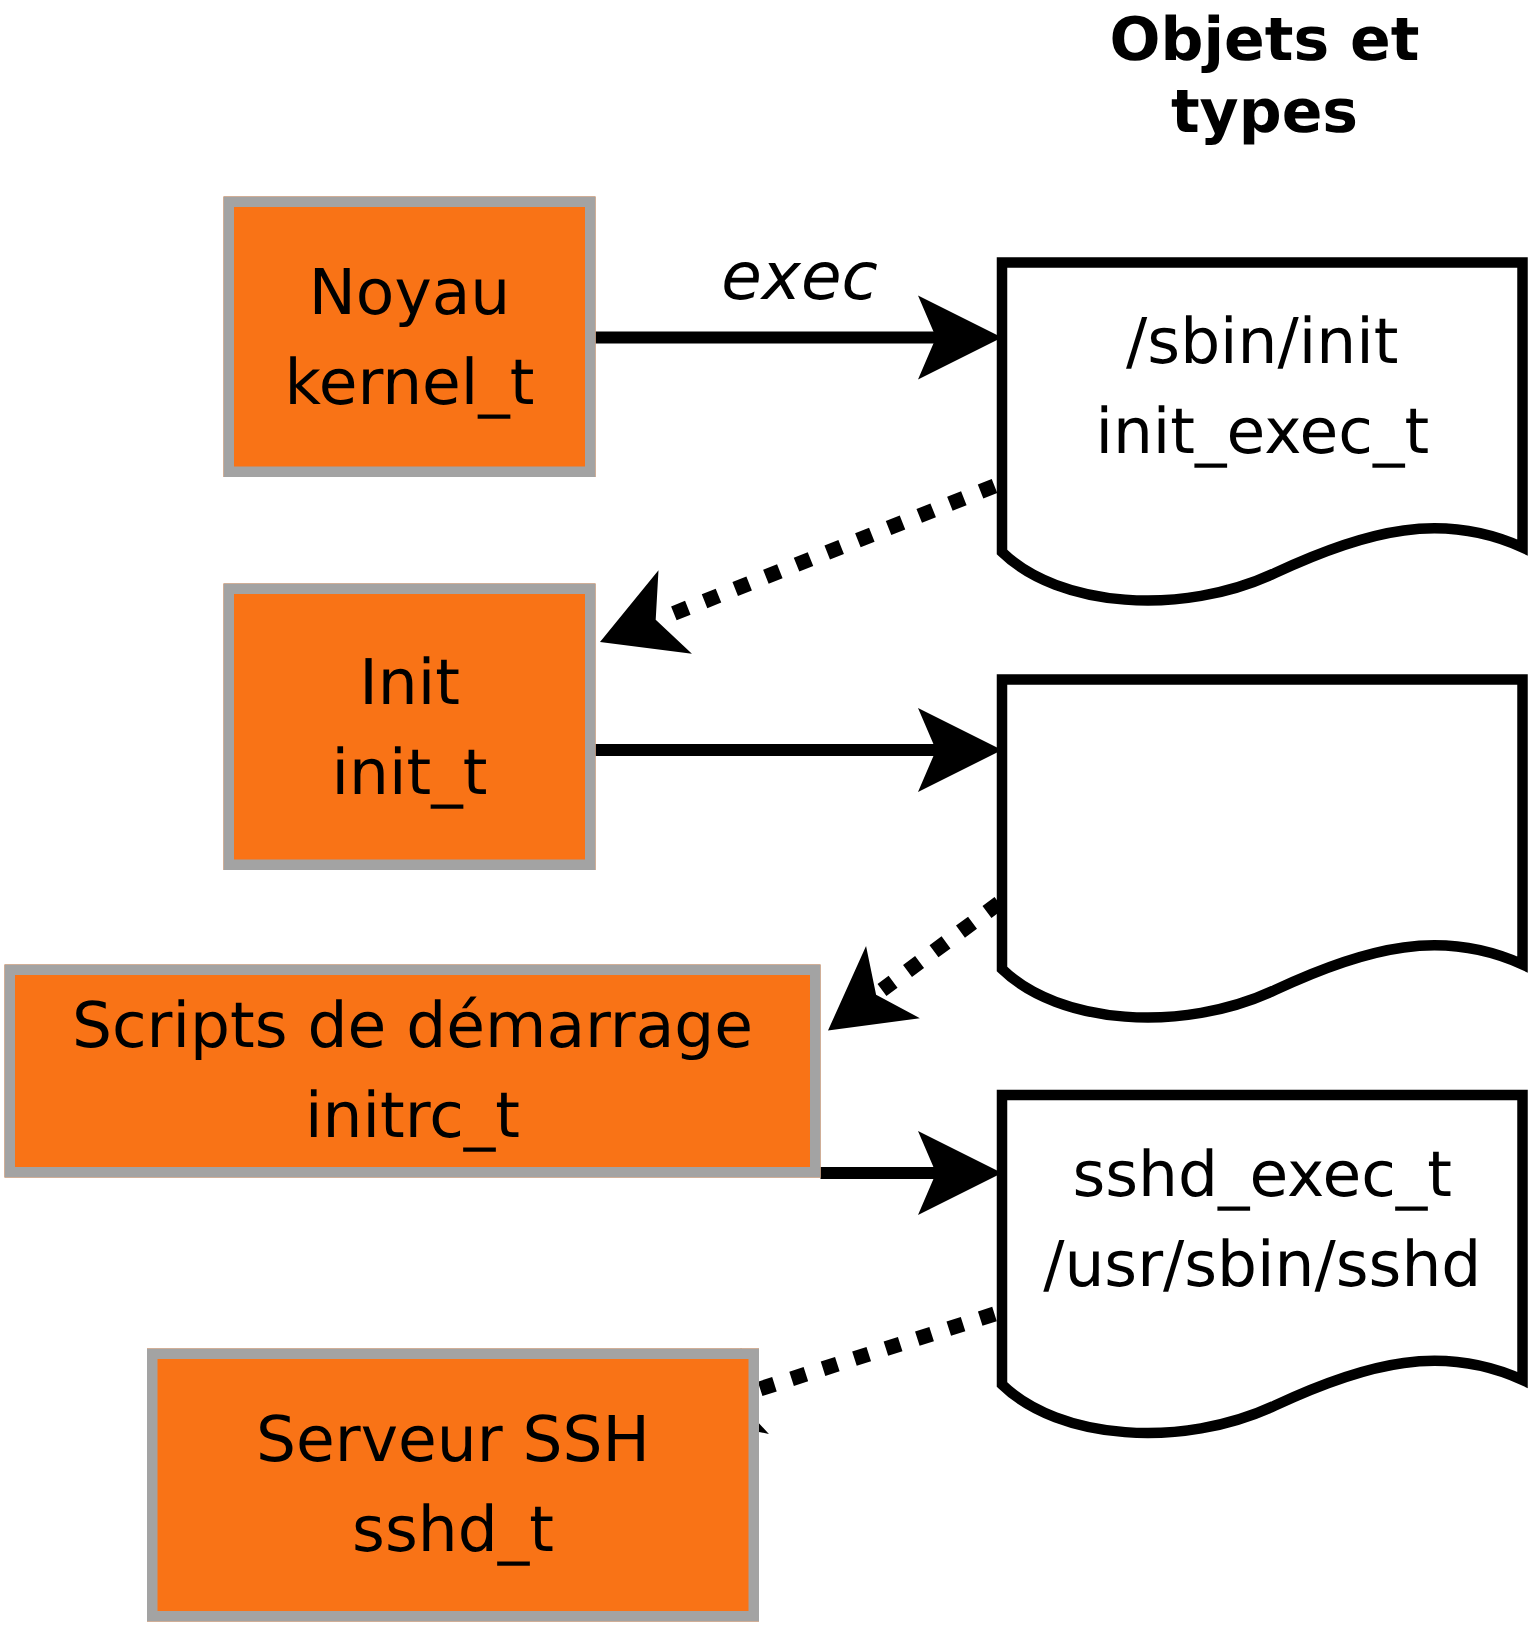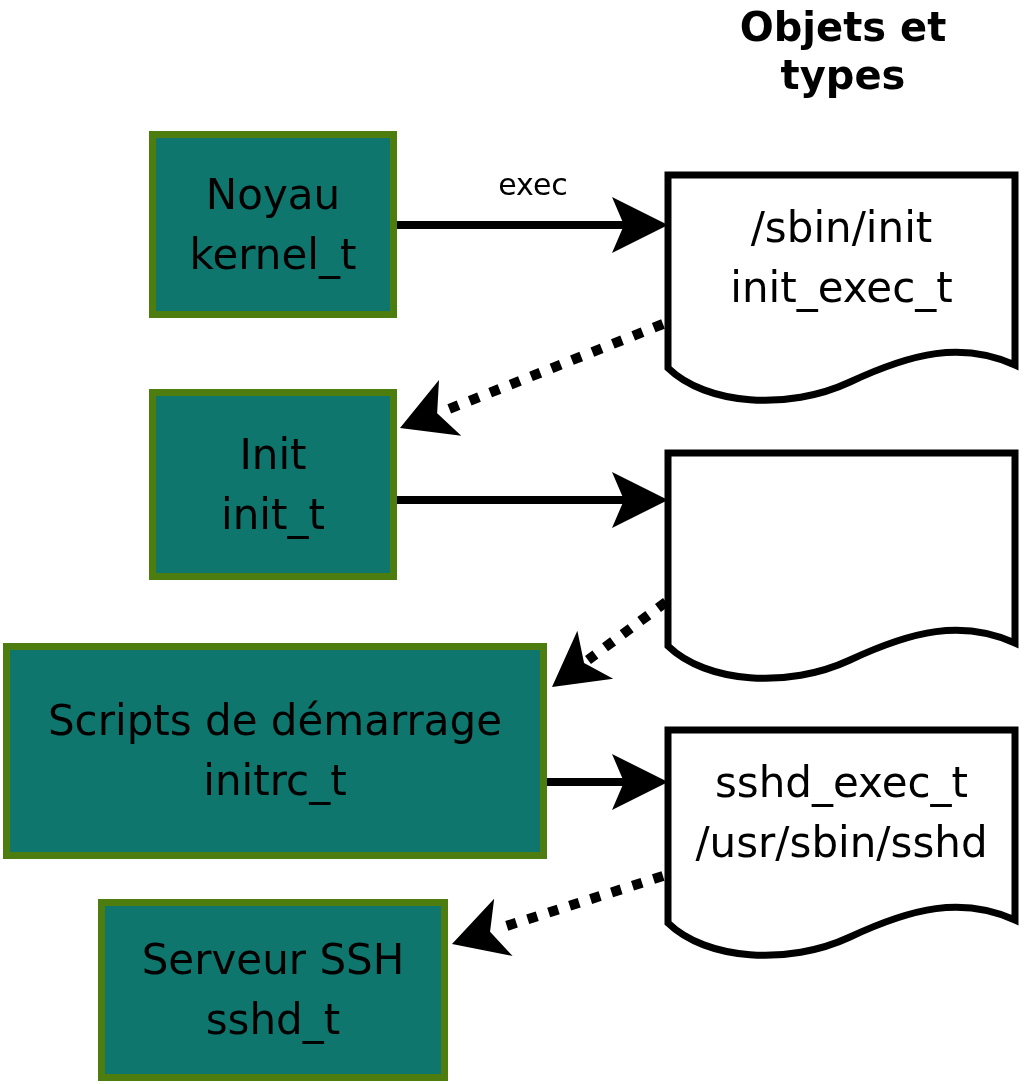--- a/index.html
+++ b/index.html
@@ -30,22 +30,22 @@
     font-weight: bold;
     font-size: 40px;
     line-height: 48px;
     z-index: 3;
     white-space: nowrap;
   }
   .hdr-line { display: block; }
   .process-box {
     position: absolute;
     box-sizing: border-box;
-    border: 7px solid #4d7c0f;
-    background: #0f766e;
+    border: 7px solid #a3a3a3;
+    background: #f97316;
     display: flex;
     flex-direction: column;
     align-items: center;
     justify-content: center;
     text-align: center;
     font-size: 42px;
     line-height: 60px;
     z-index: 2;
     white-space: nowrap;
   }
@@ -59,23 +59,24 @@
     z-index: 3;
     white-space: nowrap;
   }
   .lbl-line { display: block; }
   .exec-label {
     position: absolute;
     left: 433px;
     top: 162px;
     width: 200px;
     text-align: center;
-    font-size: 30px;
+    font-size: 44px;
     line-height: 46px;
     z-index: 3;
+    font-style: italic;
   }
   .doc-shape  { stroke: #000000; stroke-width: 7; fill: #ffffff; }
   .arrow-line { stroke: #000000; stroke-width: 8; }
   .dot-line   { stroke: #000000; stroke-width: 10; stroke-dasharray: 10 12; }
   .arrow-head { fill: #000000; stroke: none; }
 </style>
 </head>
 <body>
 
 <div class="canvas">
@@ -121,25 +122,25 @@
   <div class="exec-label">exec</div>
 
   <div class="process-box" style="left:149px; top:131px; width:248px; height:187px;">
     <span class="lbl-line">Noyau</span>
     <span class="lbl-line">kernel_t</span>
   </div>
   <div class="process-box" style="left:149px; top:389px; width:248px; height:191px;">
     <span class="lbl-line">Init</span>
     <span class="lbl-line">init_t</span>
   </div>
-  <div class="process-box" style="left:3px; top:643px; width:544px; height:216px;">
+  <div class="process-box" style="left:3px; top:643px; width:544px; height:142px;">
     <span class="lbl-line">Scripts de démarrage</span>
     <span class="lbl-line">initrc_t</span>
   </div>
-  <div class="process-box" style="left:98px; top:899px; width:350px; height:182px;">
+  <div class="process-box" style="left:98px; top:899px; width:408px; height:182px;">
     <span class="lbl-line">Serveur SSH</span>
     <span class="lbl-line">sshd_t</span>
   </div>
 
   <div class="doc-label" style="top:198px;">
     <span class="lbl-line">/sbin/init</span>
     <span class="lbl-line">init_exec_t</span>
   </div>
   <div class="doc-label" style="top:753px;">
     <span class="lbl-line">sshd_exec_t</span>

